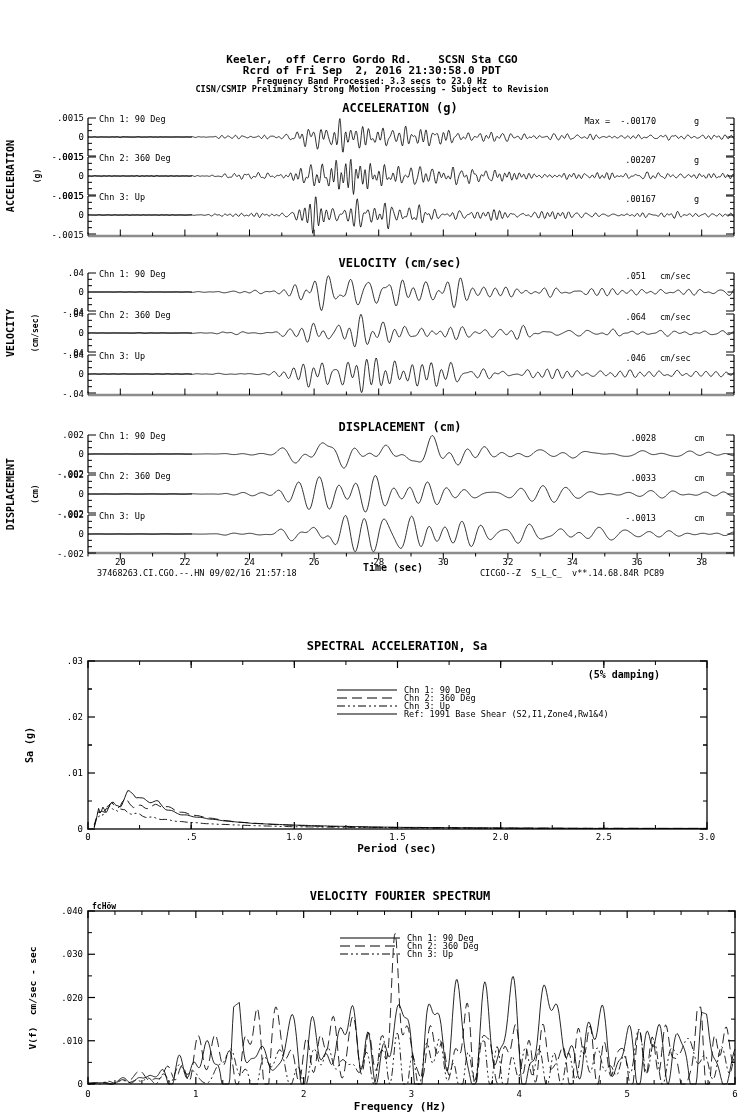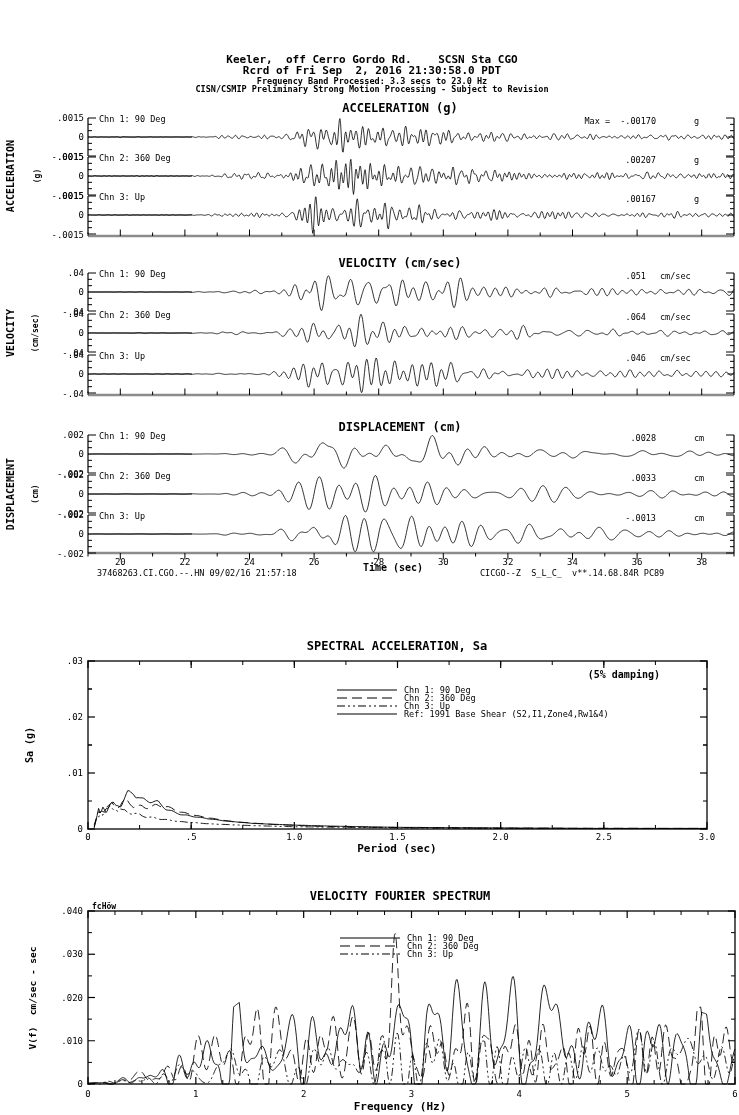--- a/index.html
+++ b/index.html
@@ -1,16 +1,16 @@
 <!DOCTYPE html>
 <html><head>
 <meta charset="utf-8">
 <style>
   html,body{margin:0;padding:0;background:#ffffff;}
-  .page{position:relative;width:739px;height:1115px;background:#fff;overflow:hidden;border-radius:22px;}
+  .page{position:relative;width:739px;height:1115px;background:#fff;overflow:hidden;}
   svg text{font-family:"DejaVu Sans Mono","Liberation Mono",monospace;fill:#000;white-space:pre;}
   .h-lg{font-size:11px;font-weight:bold;text-anchor:middle;}
   .h-sm{font-size:8.5px;font-weight:bold;text-anchor:middle;}
   .title{font-size:12px;font-weight:bold;text-anchor:middle;}
   .vlab{font-size:10px;font-weight:bold;text-anchor:middle;}
   .vlab-sm{font-size:8px;font-weight:bold;text-anchor:middle;}
   .chlab{font-size:8.5px;}
   .ann{font-size:8.5px;}
   .ann-e{font-size:8.5px;text-anchor:end;}
   .tick-e{font-size:9px;text-anchor:end;}

